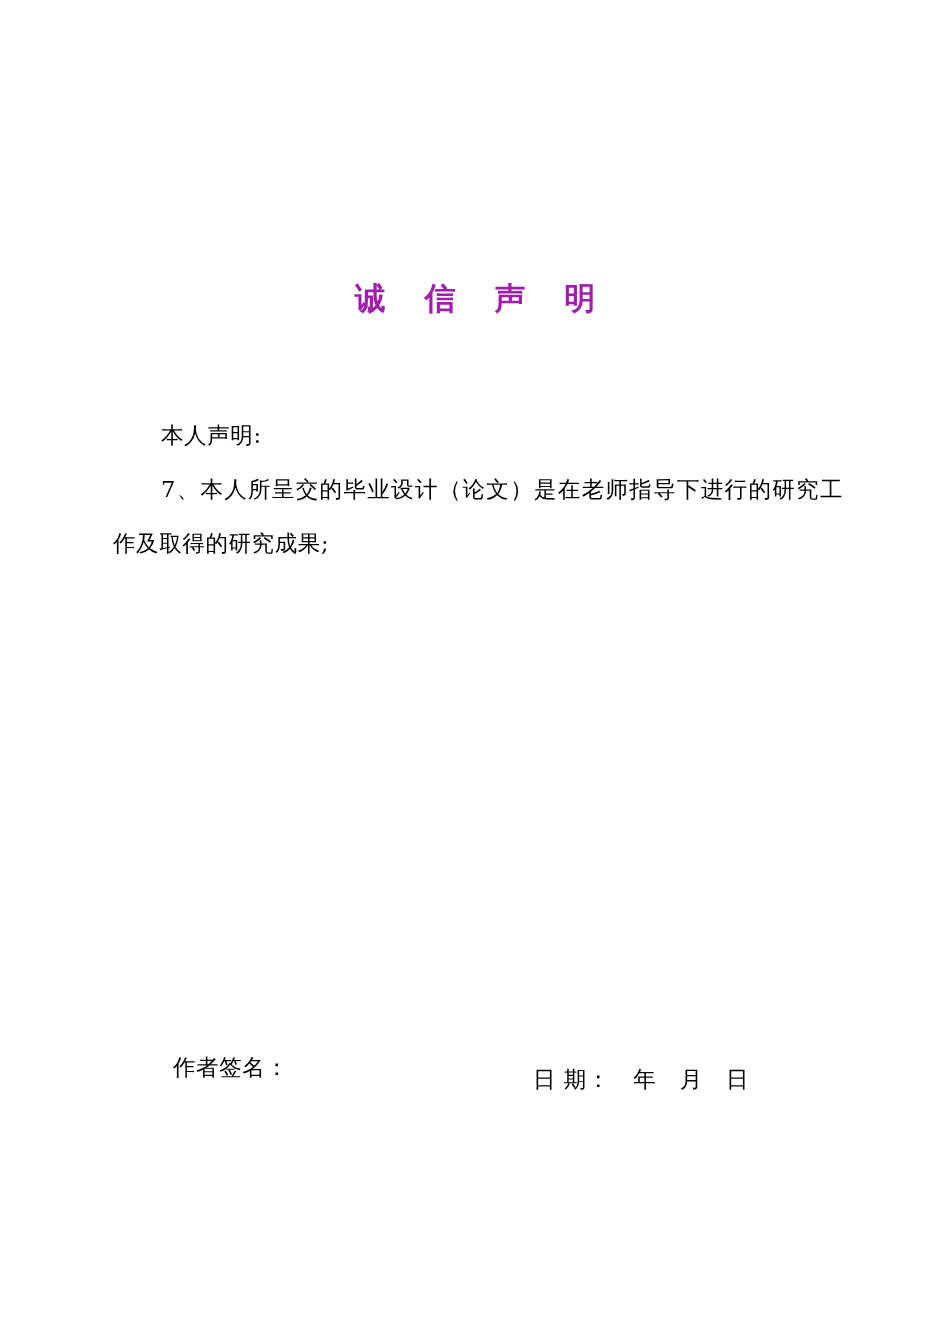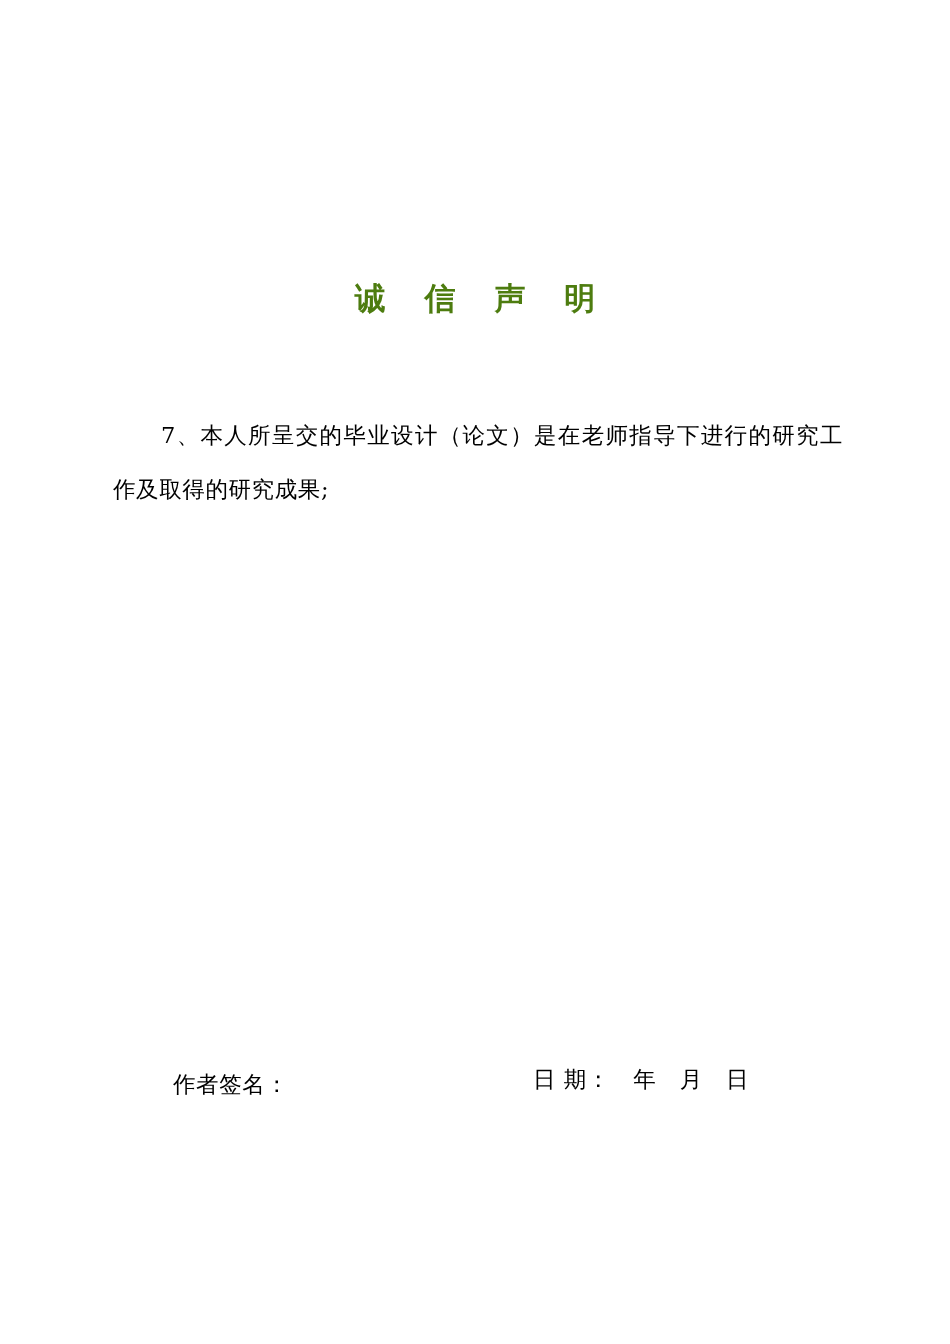--- a/index.html
+++ b/index.html
@@ -20,21 +20,21 @@
     position: absolute;
     top: 278px;
     left: 0;
     width: 950px;
     text-align: center;
     font-family: "DejaVu Sans", "Liberation Sans", sans-serif;
     font-weight: bold;
     font-size: 31px;
     letter-spacing: 14px;
     text-indent: 14px;
-    color: #4d7c0f;
+    color: #a21caf;
   }
   .body-block {
     position: absolute;
     top: 408px;
     left: 113px;
     width: 730px;
   }
   .para {
     font-size: 22.5px;
     line-height: 54px;
@@ -49,38 +49,39 @@
     top: 1050px;
     left: 113px;
     width: 730px;
     font-size: 22.5px;
     line-height: 34px;
     letter-spacing: 0.6px;
   }
   .signature-row .author {
     position: absolute;
     left: 60px;
-    top: 17px;
+    top: 0;
     white-space: pre;
   }
   .signature-row .date {
     position: absolute;
     left: 420px;
     top: 12px;
     white-space: pre;
   }
 </style>
 </head>
 <body>
 
 <div class="page">
 
   <div class="doc-title">诚 信 声 明</div>
 
   <div class="body-block">
+    <p class="para">本人声明:</p>
     <p class="para">7、本人所呈交的毕业设计（论文）是在老师指导下进行的研究工作及取得的研究成果;</p>
   </div>
 
   <div class="signature-row">
     <span class="author">作者签名：</span>
     <span class="date">日 期：   年   月   日</span>
   </div>
 
 </div>
 

